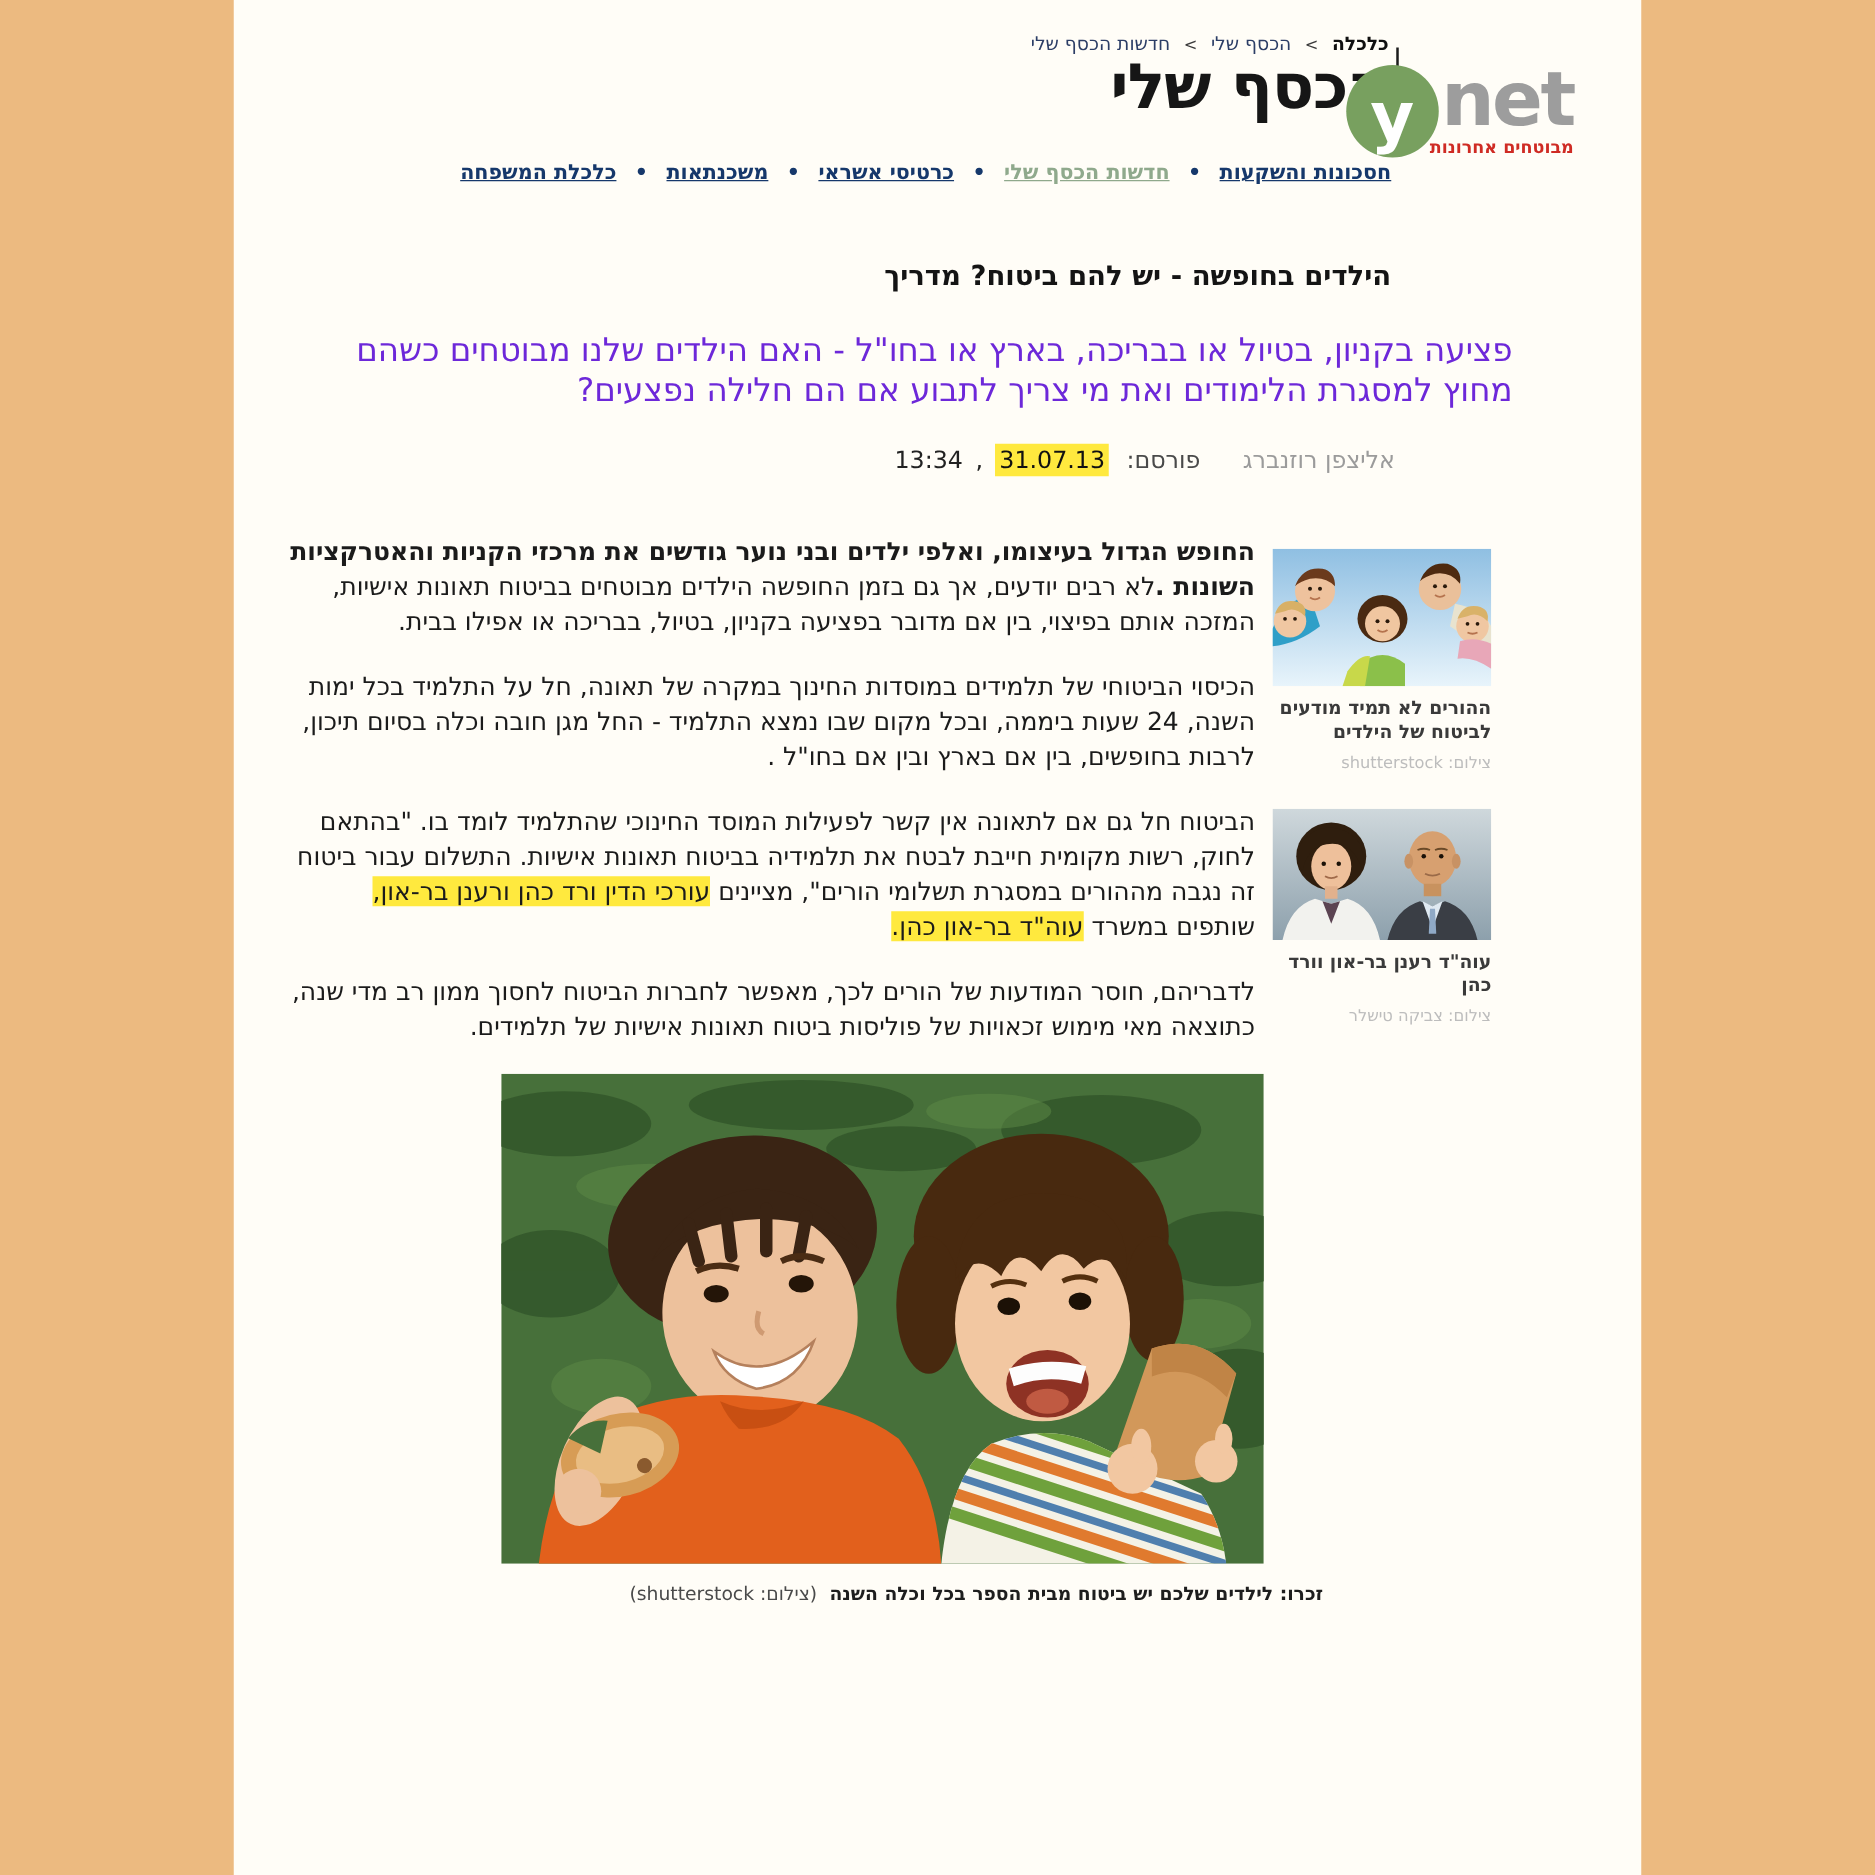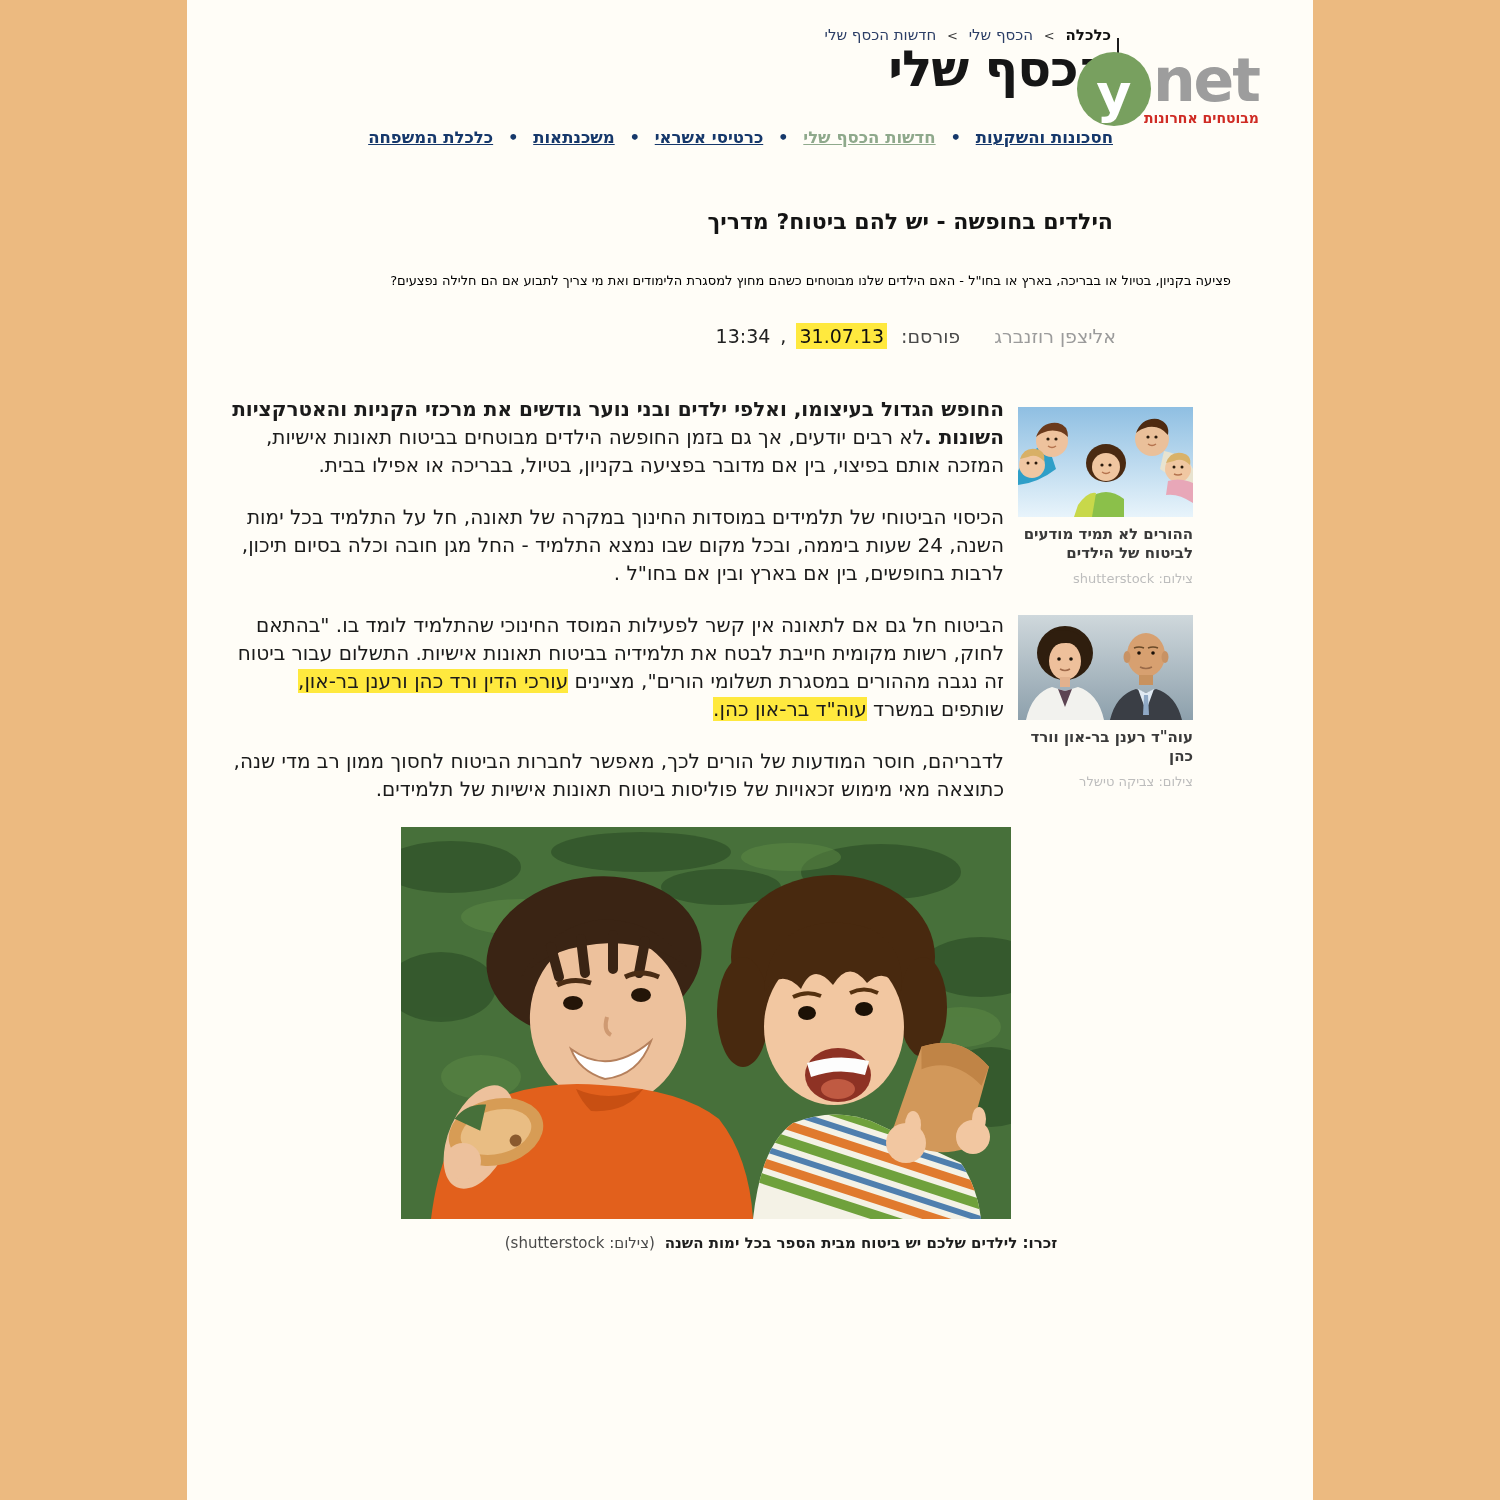--- a/index.html
+++ b/index.html
@@ -55,22 +55,22 @@
   .nav a.active { color: #8fa98c; }
   .nav .dot { color: #16386b; margin: 0 9px; }
 
   
   .article { direction: rtl; padding-top: 204px; }
   .headline {
     margin: 0 200px 0 90px; font-size: 22px; line-height: 35px;
     font-weight: bold; color: #141414; text-align: right;
   }
   .subtitle {
-    margin: 26px 82px 0 60px; font-size: 13px; line-height: 32px;
-    color: #000000; text-align: right;
+    margin: 26px 103px 0 60px; font-size: 26px; line-height: 32px;
+    color: #6d28d9; text-align: right;
   }
   .byline { margin: 28px 197px 0 0; text-align: right; font-size: 19px; color: #333; }
   .byline .author { color: #9b9b9b; margin-left: 28px; }
   .byline .publabel { color: #4a4a4a; margin-left: 8px; }
   .byline .pubdate { background: #ffe93e; color: #111; padding: 2px 3px; }
   .byline .pubsep { margin: 0 4px; color: #222; }
   .byline .pubtime { color: #222; }
 
   .body {
     margin: 48px 67px 0 45px; font-size: 20px; line-height: 28px;
@@ -320,19 +320,19 @@
             <path d="M498 312 L512 224 Q548 204 582 232 L574 316 Q536 336 498 312 Z" fill="#d2985a"></path>
             <path d="M512 224 Q548 204 582 232 L578 252 Q545 228 516 246 Z" fill="#c08446"></path>
           </g>
           <circle cx="505" cy="316" r="20" fill="#f2c7a1"></circle>
           <circle cx="572" cy="310" r="17" fill="#f2c7a1"></circle>
           <ellipse cx="512" cy="298" rx="8" ry="14" fill="#f2c7a1"></ellipse>
           <ellipse cx="578" cy="292" rx="7" ry="12" fill="#f2c7a1"></ellipse>
         </svg>
       </figure>
       <div class="photo-cap">
-        <b>זכרו: לילדים שלכם יש ביטוח מבית הספר בכל ימות השנה</b>
+        <b>זכרו: לילדים שלכם יש ביטוח מבית הספר בכל וכלה השנה</b>
         <span class="credit">(צילום: shutterstock)</span>
       </div>
 
     </div>
   </article>
 </div>
 
 </body></html>

